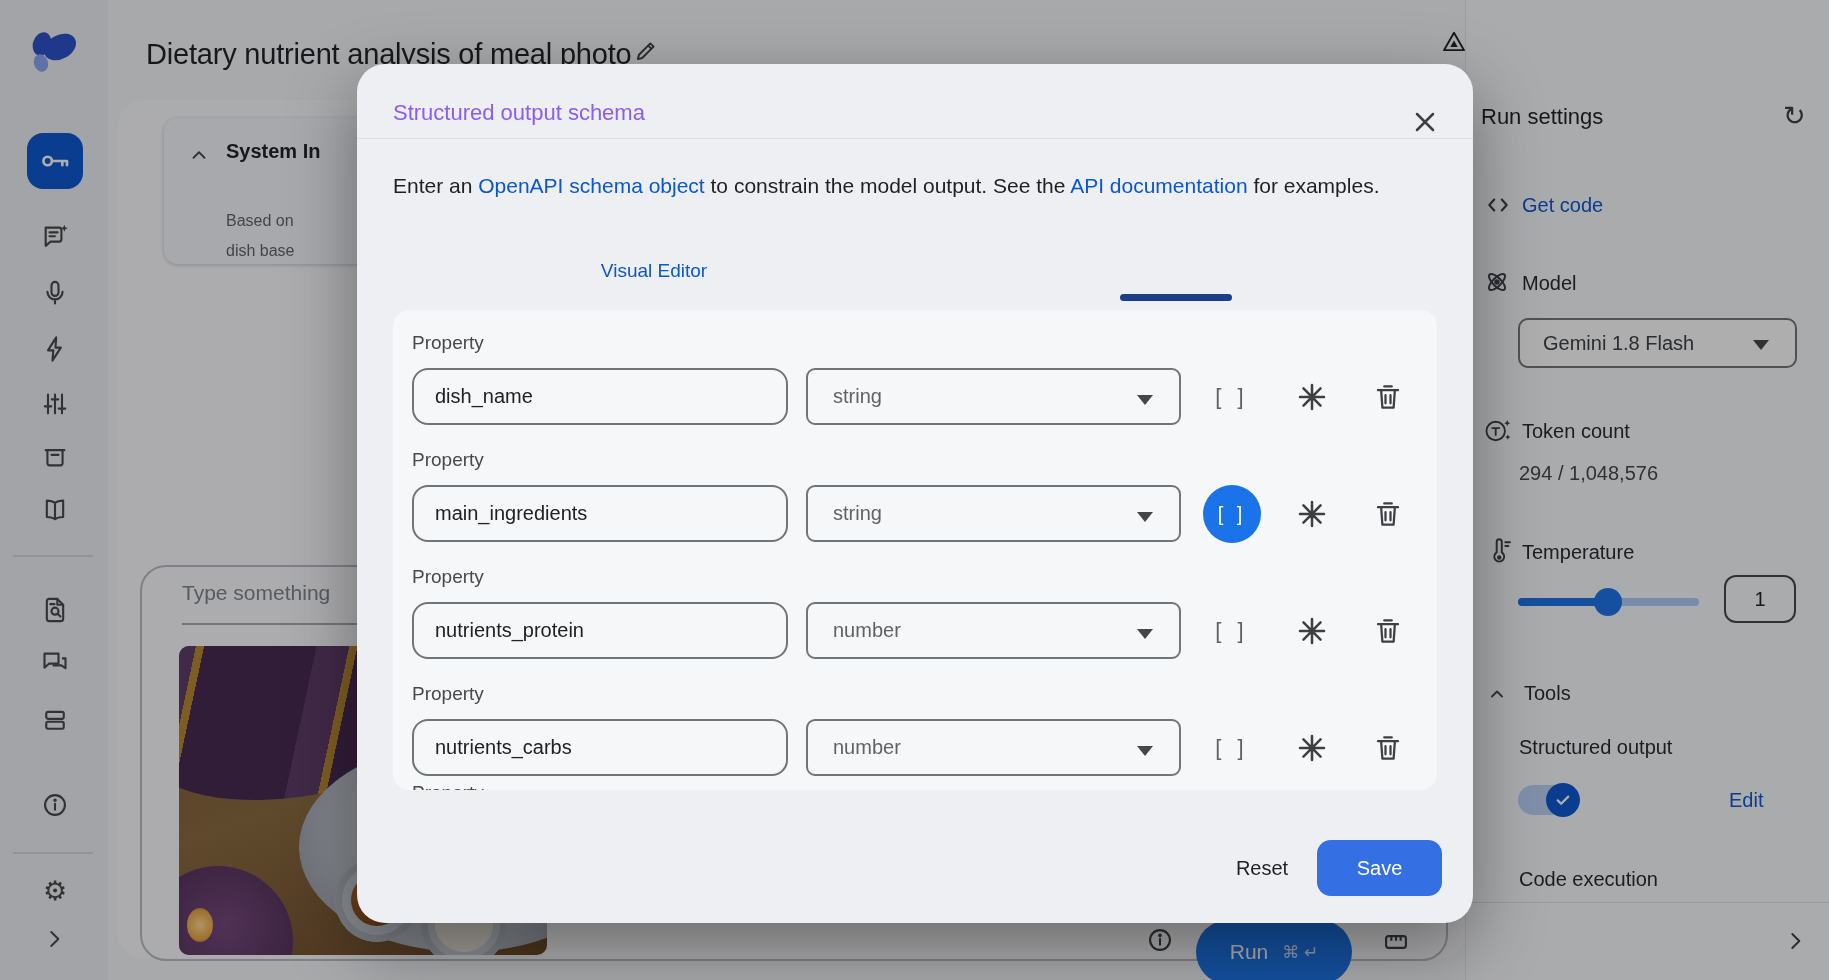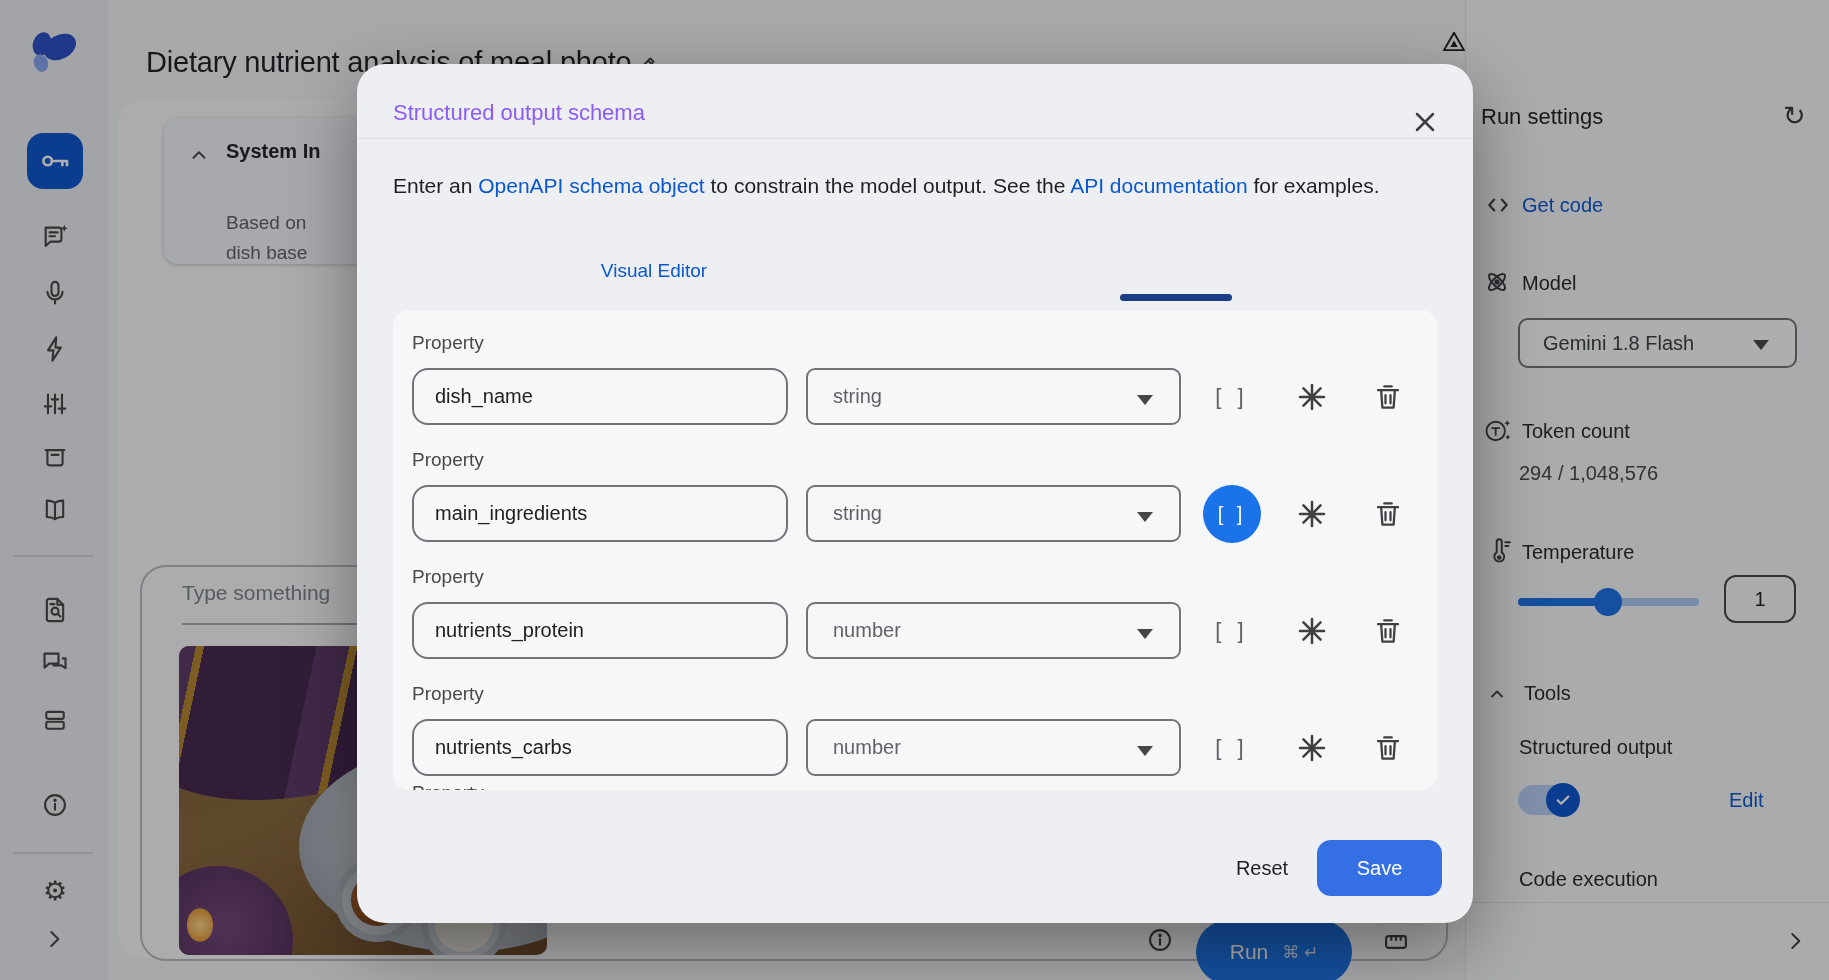--- a/index.html
+++ b/index.html
@@ -7,30 +7,30 @@
     font-family:"Liberation Sans",sans-serif;background:#f7f8fa;color:#202124;}
   .abs{position:absolute;}
   svg{display:block;}
   
   .rail{position:absolute;left:0;top:0;width:108px;height:980px;background:#eef0f3;}
   .rail-item{position:absolute;left:41px;width:28px;height:28px;color:#444746;cursor:pointer;}
   .rail-div{position:absolute;left:13px;width:80px;height:2px;background:#d4d7db;}
   .key-btn{position:absolute;left:27px;top:133px;width:56px;height:56px;border-radius:16px;
     background:#0b57d0;display:flex;align-items:center;justify-content:center;cursor:pointer;}
   
-  .hdr-title-wrap{position:absolute;left:146px;top:46px;display:flex;align-items:flex-end;gap:2px;}
+  .hdr-title-wrap{position:absolute;left:146px;top:38px;display:flex;align-items:flex-start;gap:2px;}
   .hdr-title{font-size:29px;letter-spacing:-.2px;color:#1f2023;white-space:nowrap;}
   .hdr-right{position:absolute;right:14px;top:10px;display:flex;align-items:center;gap:18px;height:64px;}
   .hdr-btn{display:flex;align-items:center;gap:10px;font-size:21px;color:#202124;cursor:pointer;padding:6px 8px;}
   
   .big-panel{position:absolute;left:118px;top:100px;width:1348px;height:858px;background:#fdfdfe;border-radius:26px;}
   .sys-card{position:absolute;left:164px;top:118px;width:1270px;height:146px;background:#f5f8fc;
     border-radius:14px;box-shadow:0 1px 4px rgba(0,0,0,.22);}
   .sys-title{position:absolute;left:62px;top:22px;font-size:20px;font-weight:700;color:#1f2023;}
-  .sys-line{position:absolute;left:62px;font-size:19px;color:#5f6368;}
+  .sys-line{position:absolute;left:62px;font-size:16px;color:#5f6368;}
   .type-card{position:absolute;left:140px;top:565px;width:1304px;height:392px;border:2px solid #b9bdc4;border-radius:26px;}
   .type-ph{position:absolute;left:40px;top:14px;font-size:21px;color:#7d838a;}
   .type-line{position:absolute;left:40px;top:56px;width:760px;height:2px;background:#a6abb0;}
   .food{position:absolute;left:37px;top:79px;width:368px;height:309px;border-radius:10px;overflow:hidden;
     background:linear-gradient(160deg,#7a5a33 0%,#8a6a3e 45%,#6b4726 100%);}
   .run-pill{position:absolute;left:1196px;top:920px;width:156px;height:64px;border-radius:32px;background:#1a73e8;
     display:flex;align-items:center;justify-content:center;gap:14px;color:#fff;font-size:21px;cursor:pointer;}
   .run-sc{font-size:17px;color:#cfe0ff;}
   
   .scrim{position:absolute;left:0;top:0;width:1829px;height:980px;background:rgba(8,9,12,.33);z-index:40;}

